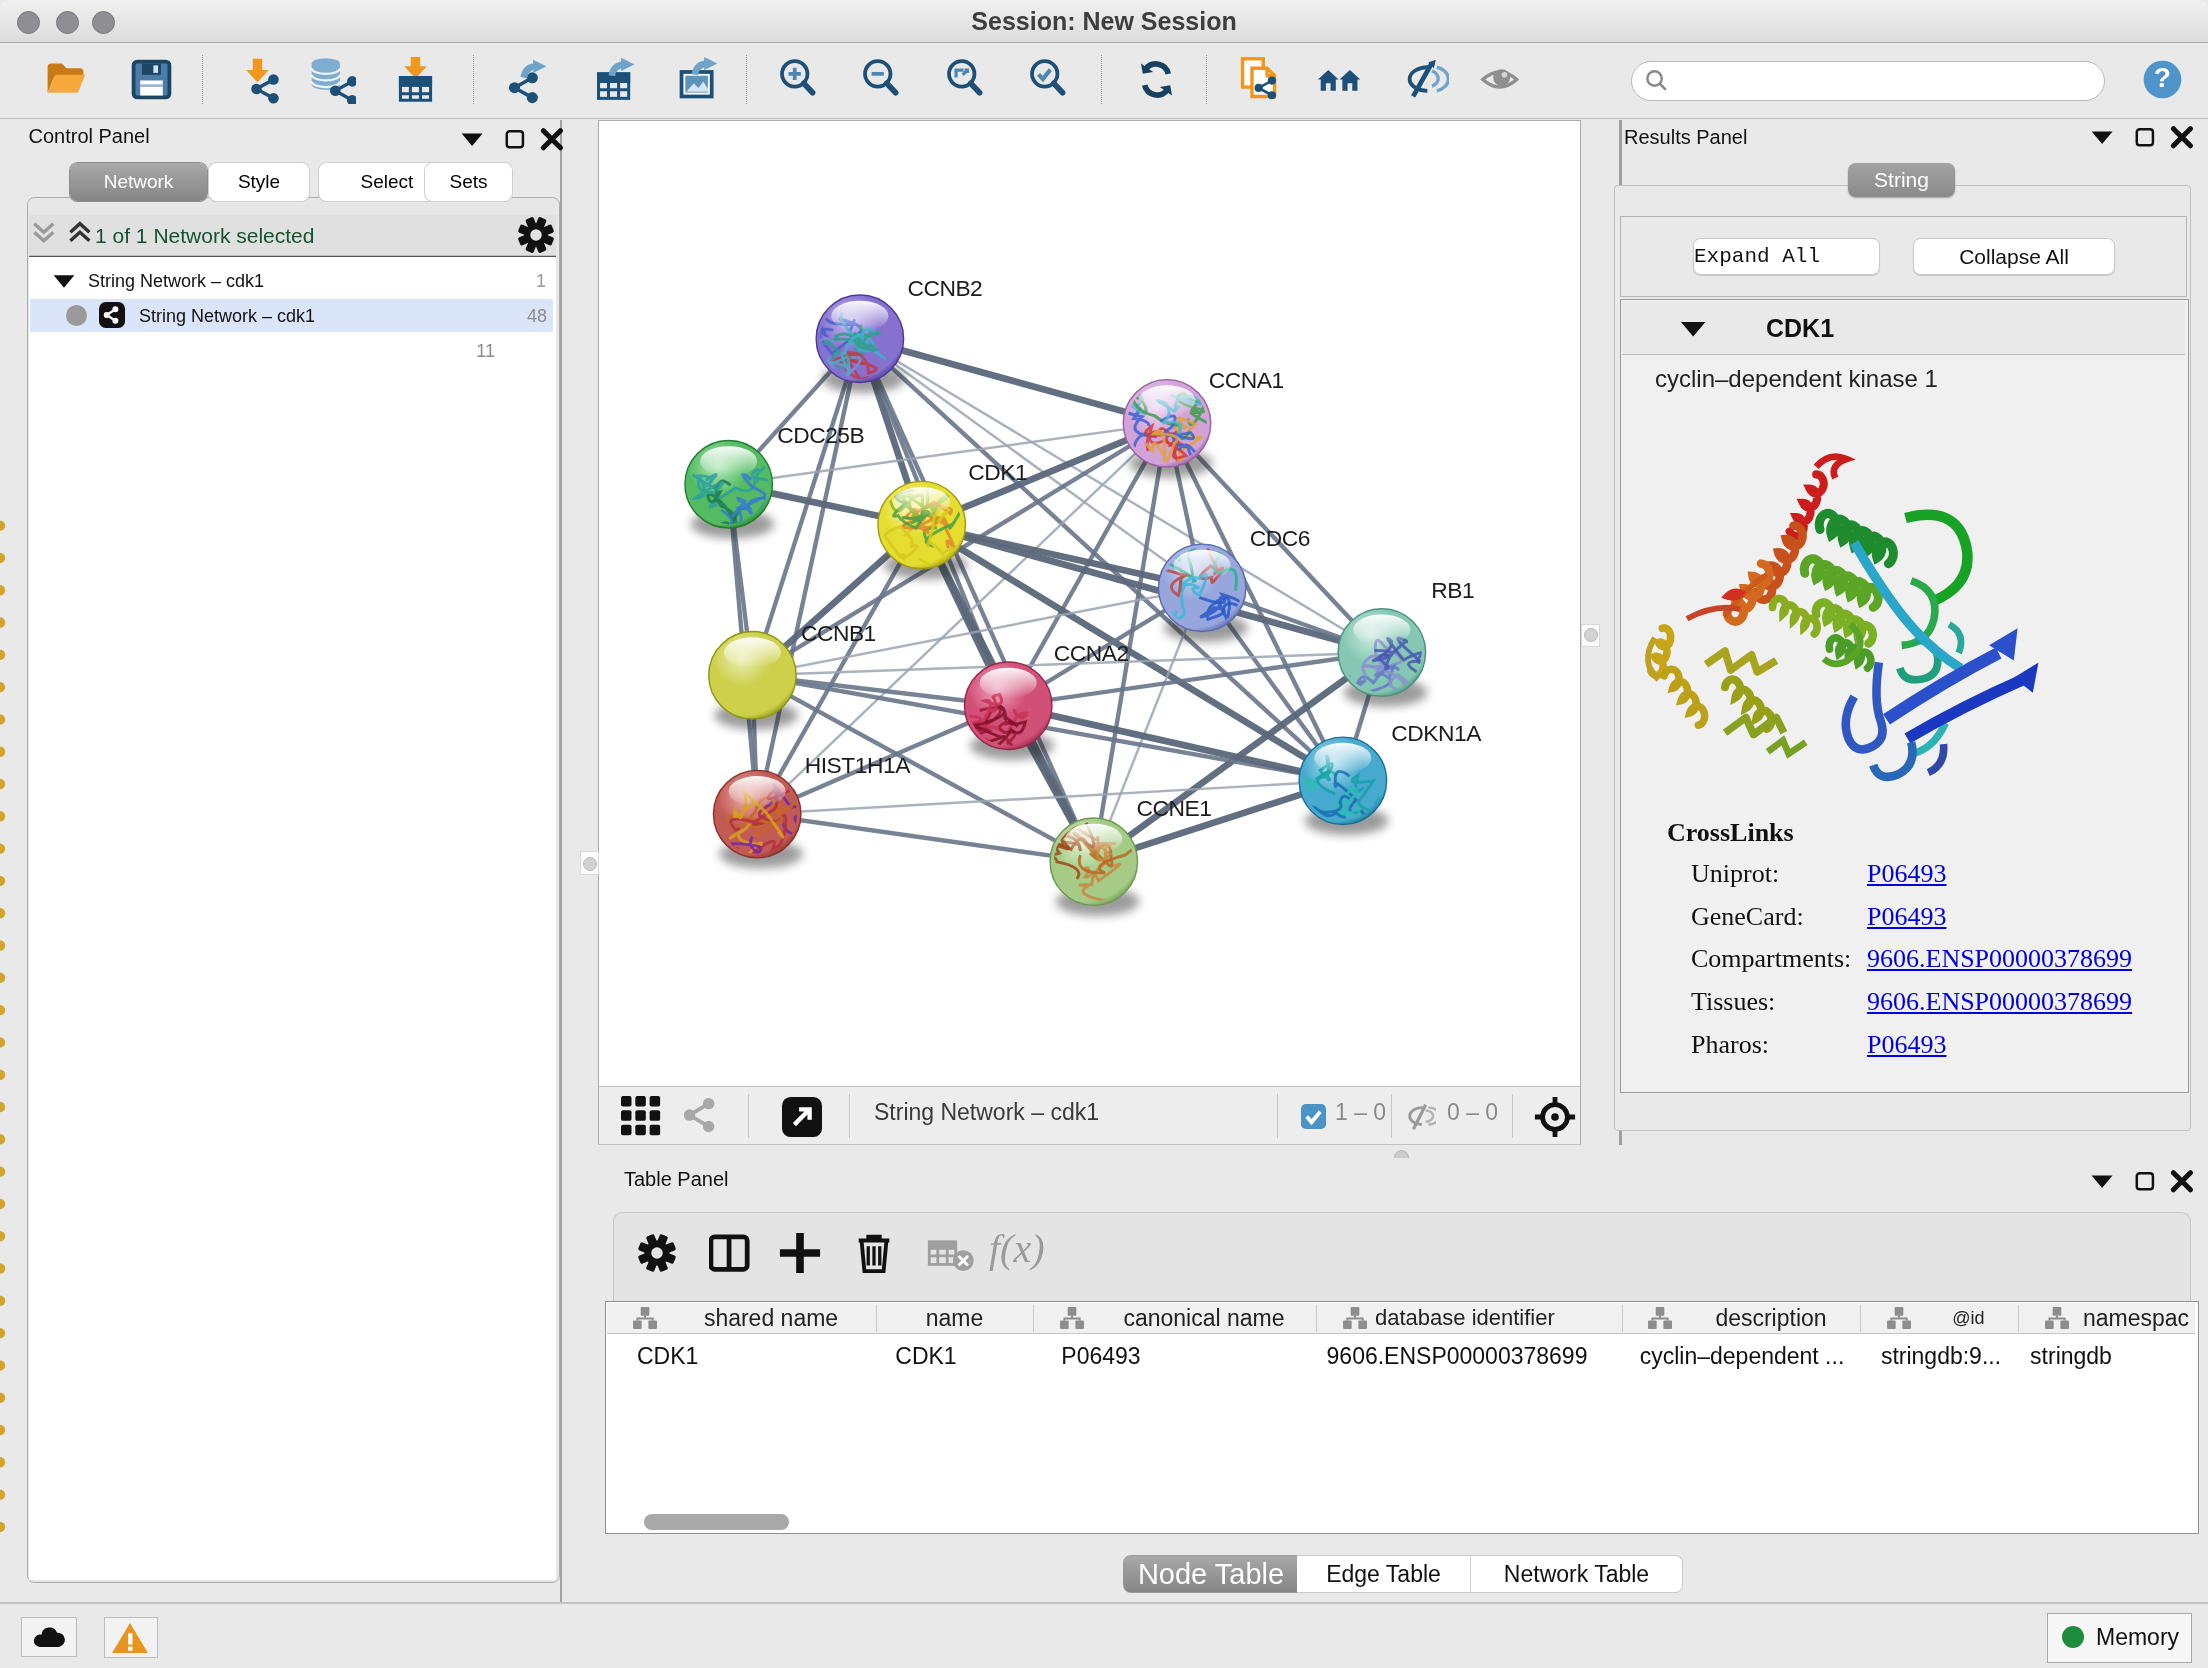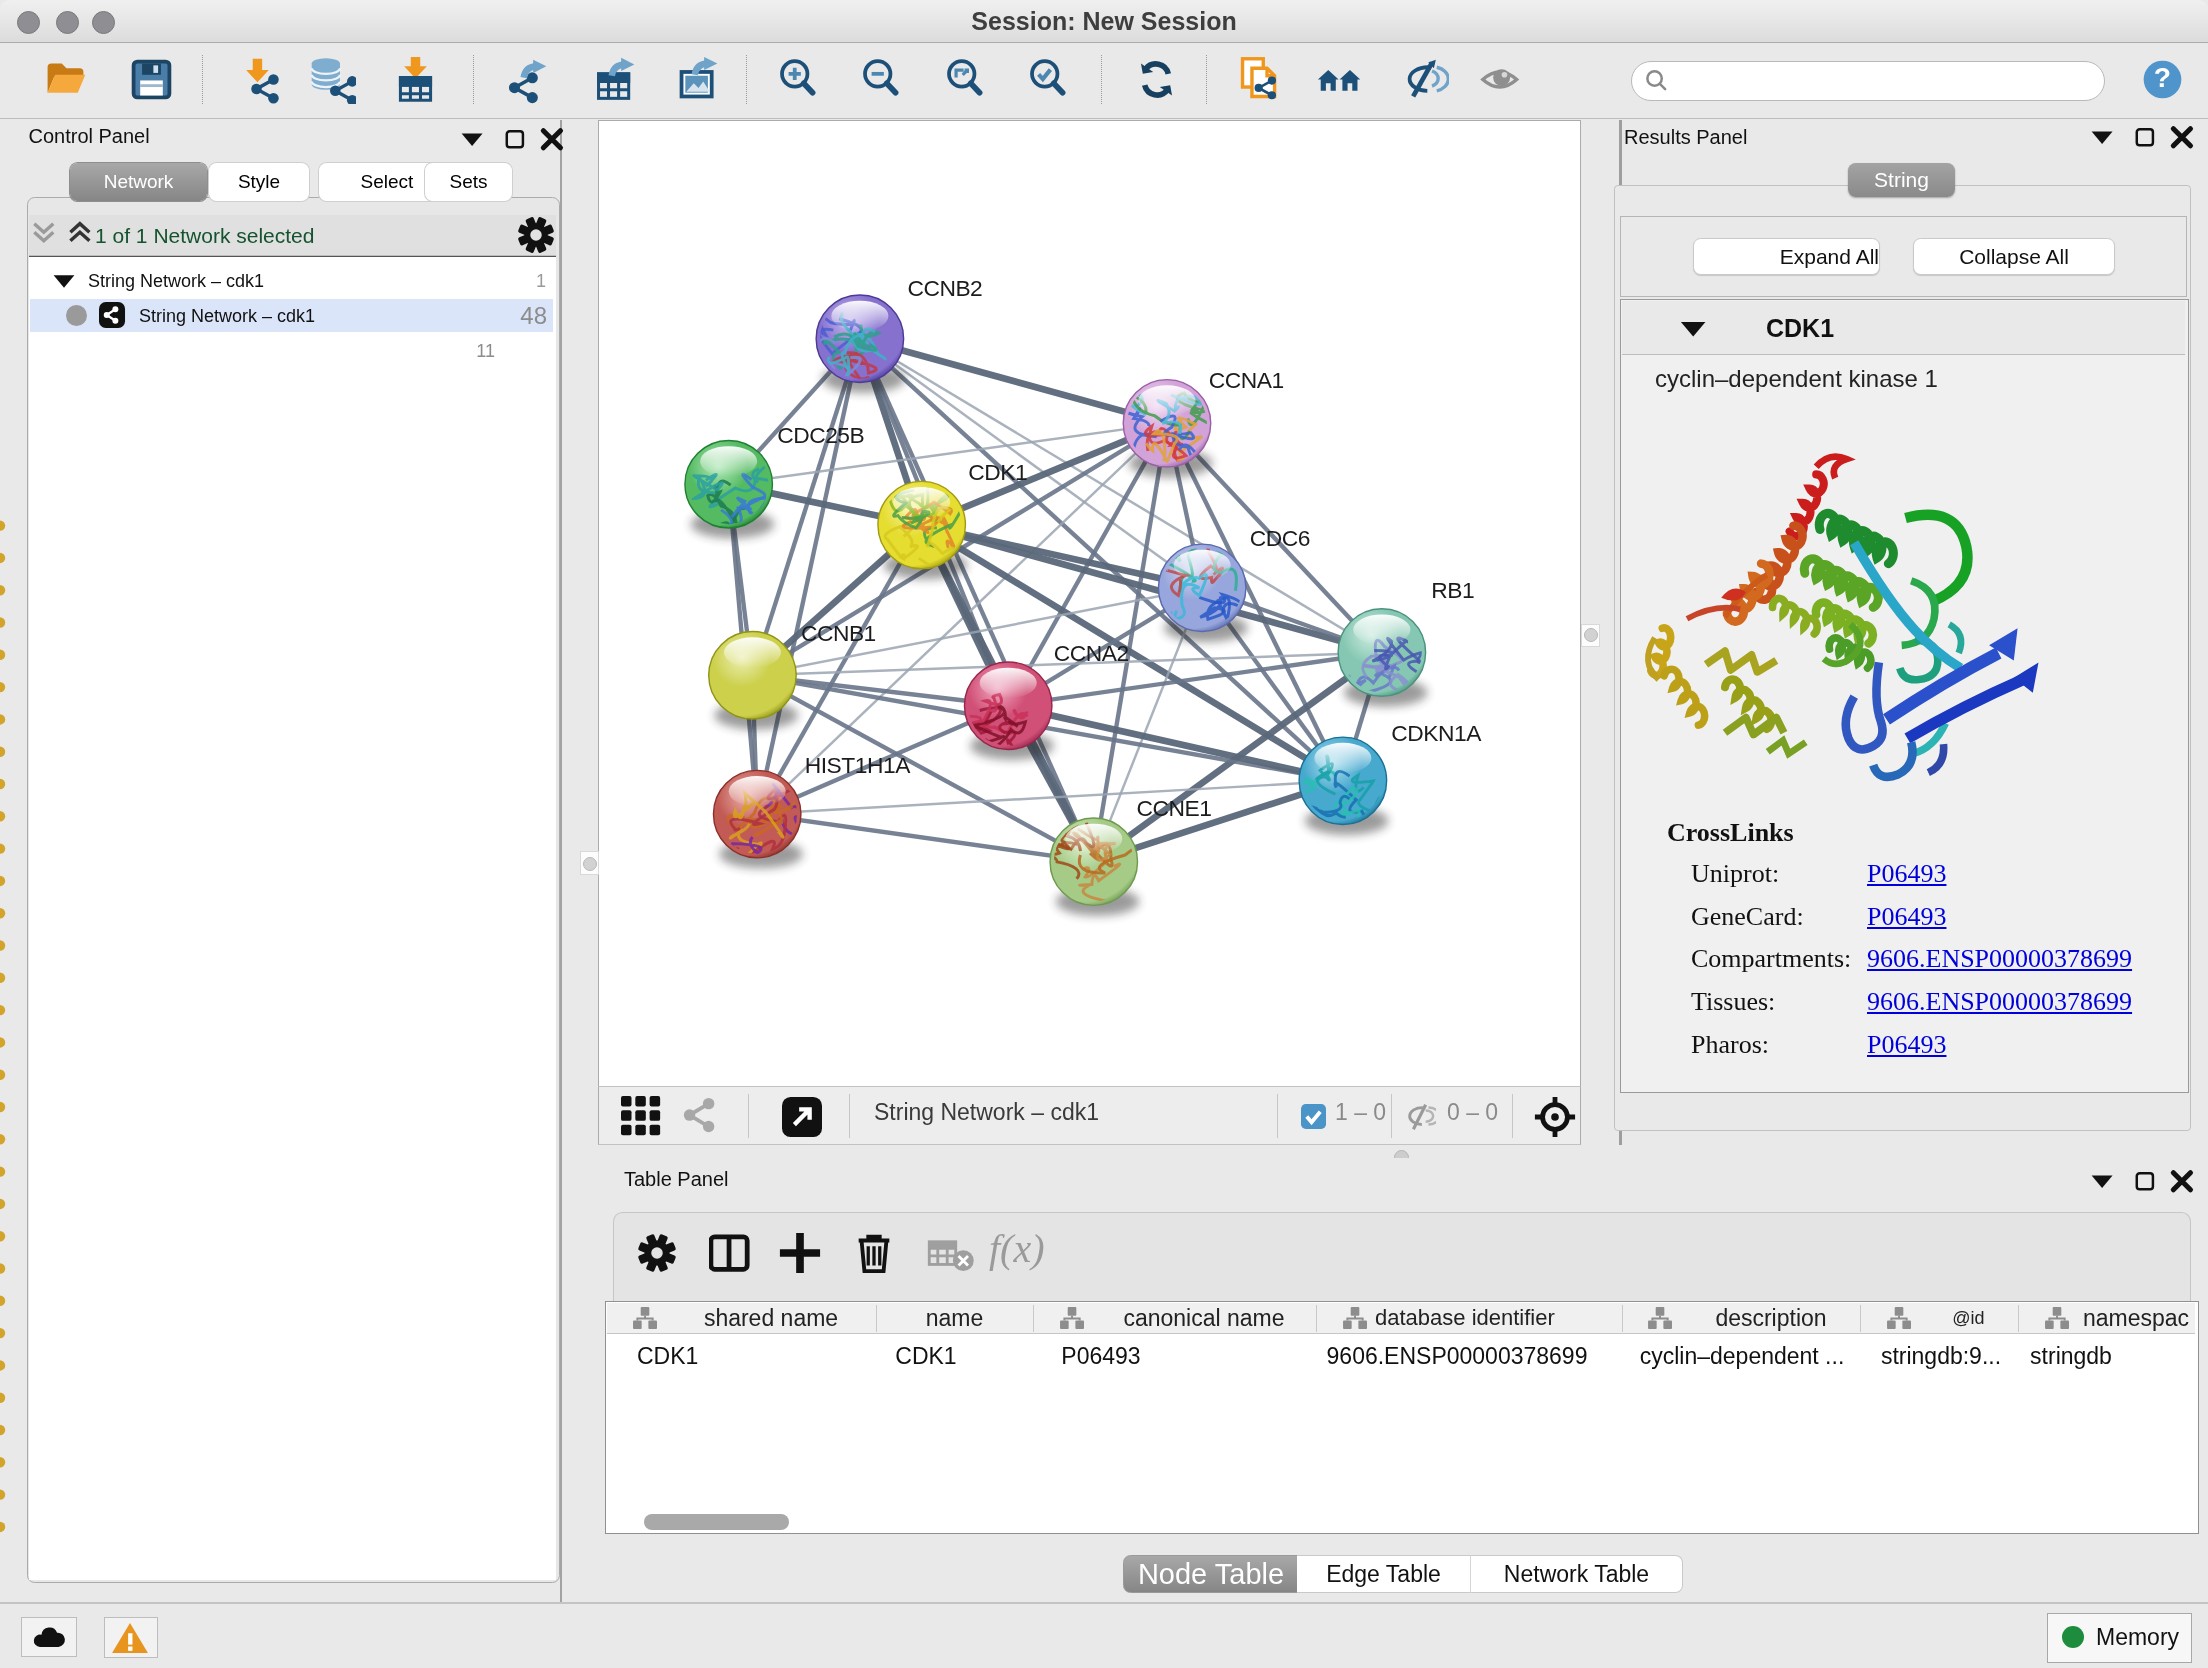--- a/index.html
+++ b/index.html
@@ -282,21 +282,21 @@
       <g transform="translate(5.5,5)" fill="#fff">
         <circle cx="11.5" cy="2.5" r="3.1"></circle>
         <circle cx="2.5" cy="8.5" r="3.1"></circle>
         <circle cx="11.5" cy="14.5" r="3.1"></circle>
         <path d="M11.5 2.5 L2.5 8.5 L11.5 14.5" stroke="#fff" stroke-width="2.4" fill="none"></path>
       </g>
     </svg>
   </div>
 <div class="abs" style="left:139px;top:299px;height:34px;line-height:34px;font-size:18px;color:#111;">String Network – cdk1</div>
 <div class="abs" style="left:452px;top:299px;width:43px;height:34px;line-height:34px;font-size:18px;color:#8c8c8c;text-align:right;margin-top:35px;">11</div>
-<div class="abs" style="left:495px;top:299px;width:52px;height:34px;line-height:34px;font-size:24px;color:#8c8c8c;text-align:right;">48</div>
+<div class="abs" style="left:495px;top:299px;width:52px;height:34px;line-height:34px;font-size:18px;color:#8c8c8c;text-align:right;">48</div>
 <div class="abs" style="left:598px;top:120px;width:981px;height:966px;background:#fff;border:1px solid #ababab;border-bottom:none;">
     <svg width="981" height="966" viewBox="0 0 1031 1016" style="position:absolute;left:0;top:0">
       <defs>
         <radialGradient id="gCCNB2" cx="38%" cy="30%" r="75%">
           <stop offset="0%" stop-color="#c9bcee"></stop>
           <stop offset="45%" stop-color="#8671cf"></stop>
           <stop offset="88%" stop-color="#8671cf"></stop>
           <stop offset="100%" stop-color="#4c3a96"></stop>
         </radialGradient>
         <clipPath id="cCCNB2">
@@ -656,21 +656,21 @@
 <div class="abs" style="left:1623px;top:120px;width:576px;height:1037px;background:#e9e9e9;"></div>
 <div class="abs hdr" style="left:1624px;top:126px;">Results Panel</div>
 <svg width="114" height="28.5" viewBox="0 0 120 30" style="position:absolute;left:2085px;top:123px">
     <path d="M7 8.95 h22 l-11 13.2 Z" fill="#111"></path>
     <rect x="54.5" y="6.5" width="17" height="17" rx="3" fill="none" stroke="#111" stroke-width="2.6"></rect>
     <path d="M93 6 L111 24 M93 24 L111 6" stroke="#111" stroke-width="5.4" stroke-linecap="round"></path>
   </svg>
 <div class="abs" style="left:1614px;top:185px;width:575px;height:944px;background:#e9e9e9;border:1.9px solid #c0c0c0;border-radius:3.8px;"></div>
 <div class="abs" style="left:1848px;top:163px;width:107px;height:34px;background:linear-gradient(#a3a3a3,#8a8a8a);border-radius:7.6px;color:#fff;font-size:21px;text-align:center;line-height:34px;box-shadow:0 1px 1.9px rgba(0,0,0,0.3);">String</div>
 <div class="abs" style="left:1620px;top:216px;width:565px;height:79px;border:1.9px solid #b5b5b5;"></div>
-<div class="abs" style="left:1693px;top:238px;width:185px;height:35px;background:#fff;border:1px solid #c9c9c9;border-radius:7.6px;font-size:21px;color:#111;text-align:right;line-height:35px;box-shadow:0 1px 1px rgba(0,0,0,0.15);">Expand All</div>
+<div class="abs" style="left:1693px;top:238px;width:185px;height:35px;background:#fff;border:1px solid #c9c9c9;border-radius:7.6px;font-size:21px;color:#111;text-align:left;line-height:35px;box-shadow:0 1px 1px rgba(0,0,0,0.15);font-family:Liberation Mono, monospace;">Expand All</div>
 <div class="abs" style="left:1913px;top:238px;width:200px;height:35px;background:#fff;border:1px solid #c9c9c9;border-radius:7.6px;font-size:21px;color:#111;text-align:center;line-height:35px;box-shadow:0 1px 1px rgba(0,0,0,0.15);">Collapse All</div>
 <div class="abs" style="left:1620px;top:299px;width:567px;height:792px;background:#f0f0f0;border:1.9px solid #9a9a9a;"></div>
 <div class="abs" style="left:1622px;top:301px;width:563px;height:53px;background:#e9e9e9;border-bottom:1.9px solid #bdbdbd;"></div>
 <div class="abs" style="left:1680px;top:320px;">
     <svg width="32" height="21" viewBox="0 0 34 22" style="">
       <path d="M1 1.8499999999999996 h26 l-13 15.6 Z" fill="#111"></path>
     </svg>
   </div>
 <div class="abs" style="left:1766px;top:314px;font-size:25px;font-weight:bold;color:#111;">CDK1</div>
 <div class="abs" style="left:1655px;top:365px;font-size:24px;color:#222;">cyclin–dependent kinase 1</div>

